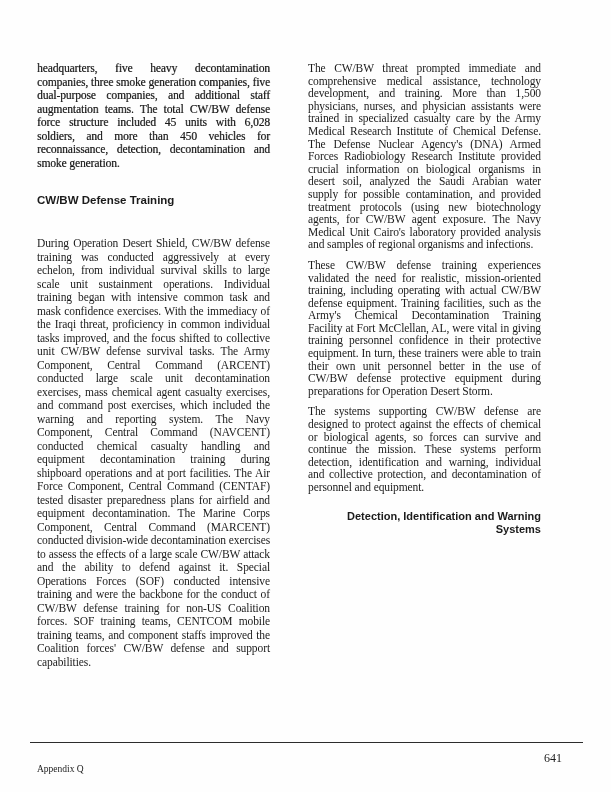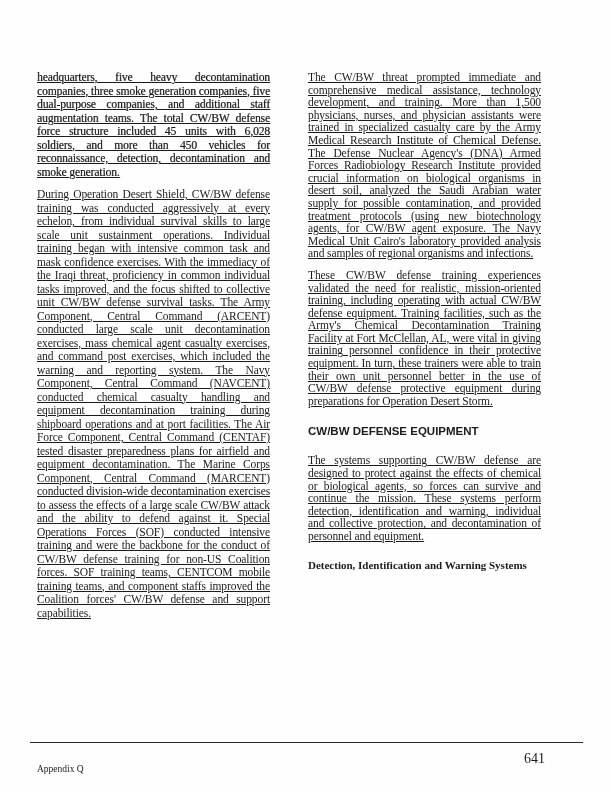--- a/index.html
+++ b/index.html
@@ -24,85 +24,84 @@
     position: absolute;
     top: 62px;
     width: 233px;
     font-size: 11.5px;
     text-align: justify;
     letter-spacing: -0.1px;
   }
   .col-left  { left: 37px;  line-height: 13.5px; }
   .col-right { left: 308px; line-height: 12.6px; }
   .body-text {
-    margin: 9px 0 8px 0;
-    text-decoration: underline;
+    margin: 0 0 8px 0;
   }
   
   .smeared {
     text-shadow: 0.4px 0 0 rgba(27,27,27,0.55);
   }
   .heading {
     font-family: "Liberation Sans", sans-serif;
     font-weight: 700;
     font-size: 11.5px;
     line-height: 13px;
     text-align: left;
     letter-spacing: 0;
     margin: 18px 0 16px 0;
   }
   .heading-training {
     margin: 24px 0 30px 0;
   }
   .subheading {
-    font-family: Liberation Serif, serif;
+    font-family: Liberation Sans, sans-serif;
     font-weight: 700;
     font-size: 11px;
     line-height: 13px;
-    text-align: left;
+    text-align: right;
     letter-spacing: 0;
-    margin: 16px 0 14px 0;
+    margin: 16px 0 14px 16px;
   }
   .footer-rule {
     position: absolute;
     left: 30px;
     top: 742px;
     width: 553px;
     height: 1px;
     background: #2c2c2c;
   }
   .footer-left {
     position: absolute;
     left: 37px;
     top: 764px;
     font-size: 9.5px;
     color: #222222;
   }
   .footer-right {
     position: absolute;
-    left: 524px;
+    left: 544px;
     top: 751px;
-    font-size: 14px;
+    font-size: 12px;
     color: #1b1b1b;
   }
 </style>
 </head>
 <body>
 
 <div class="page">
 
   <div class="col col-left">
     <p class="body-text smeared">headquarters, five heavy decontamination companies, three smoke generation companies, five dual-purpose companies, and additional staff augmentation teams. The total CW/BW defense force structure included 45 units with 6,028 soldiers, and more than 450 vehicles for reconnaissance, detection, decontamination and smoke generation.</p>
+    <h2 class="heading heading-training">CW/BW Defense Training</h2>
     <p class="body-text">During Operation Desert Shield, CW/BW defense training was conducted aggressively at every echelon, from individual survival skills to large scale unit sustainment operations. Individual training began with intensive common task and mask confidence exercises. With the immediacy of the Iraqi threat, proficiency in common individual tasks improved, and the focus shifted to collective unit CW/BW defense survival tasks. The Army Component, Central Command (ARCENT) conducted large scale unit decontamination exercises, mass chemical agent casualty exercises, and command post exercises, which included the warning and reporting system. The Navy Component, Central Command (NAVCENT) conducted chemical casualty handling and equipment decontamination training during shipboard operations and at port facilities. The Air Force Component, Central Command (CENTAF) tested disaster preparedness plans for airfield and equipment decontamination. The Marine Corps Component, Central Command (MARCENT) conducted division-wide decontamination exercises to assess the effects of a large scale CW/BW attack and the ability to defend against it. Special Operations Forces (SOF) conducted intensive training and were the backbone for the conduct of CW/BW defense training for non-US Coalition forces. SOF training teams, CENTCOM mobile training teams, and component staffs improved the Coalition forces' CW/BW defense and support capabilities.</p>
   </div>
 
   <div class="col col-right">
     <p class="body-text">The CW/BW threat prompted immediate and comprehensive medical assistance, technology development, and training. More than 1,500 physicians, nurses, and physician assistants were trained in specialized casualty care by the Army Medical Research Institute of Chemical Defense. The Defense Nuclear Agency's (DNA) Armed Forces Radiobiology Research Institute provided crucial information on biological organisms in desert soil, analyzed the Saudi Arabian water supply for possible contamination, and provided treatment protocols (using new biotechnology agents, for CW/BW agent exposure. The Navy Medical Unit Cairo's laboratory provided analysis and samples of regional organisms and infections.</p>
     <p class="body-text">These CW/BW defense training experiences validated the need for realistic, mission-oriented training, including operating with actual CW/BW defense equipment. Training facilities, such as the Army's Chemical Decontamination Training Facility at Fort McClellan, AL, were vital in giving training personnel confidence in their protective equipment. In turn, these trainers were able to train their own unit personnel better in the use of CW/BW defense protective equipment during preparations for Operation Desert Storm.</p>
-    <h2 class="heading">CW/BW DEFENSE EQUIPMENT</h2>
     <p class="body-text">The systems supporting CW/BW defense are designed to protect against the effects of chemical or biological agents, so forces can survive and continue the mission. These systems perform detection, identification and warning, individual and collective protection, and decontamination of personnel and equipment.</p>
     <h3 class="subheading">Detection, Identification and Warning Systems</h3>
   </div>
 
   <div class="footer-rule"></div>
   <div class="footer-left">Appendix Q</div>
   <div class="footer-right">641</div>
 
 </div>
 

